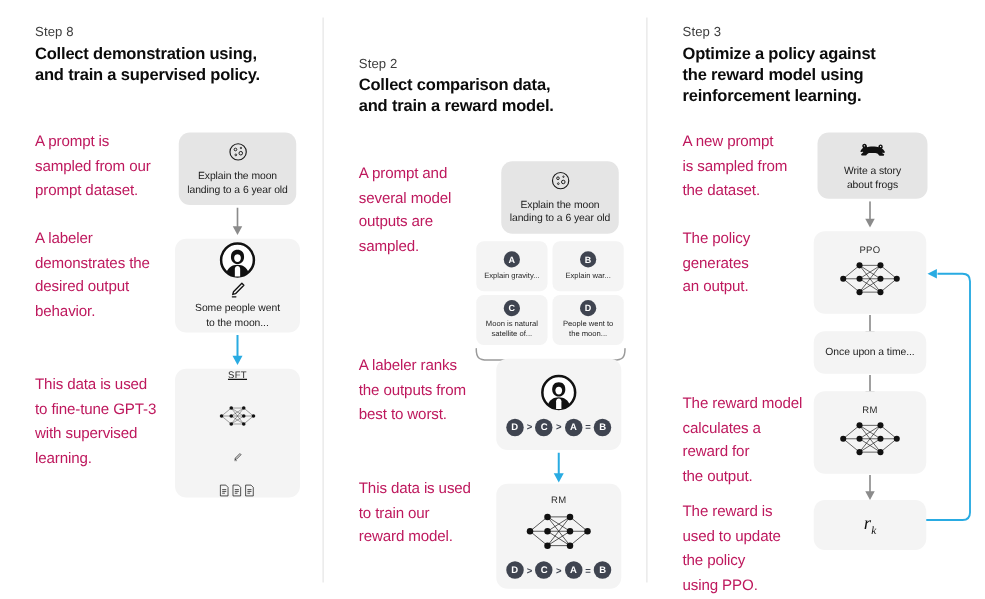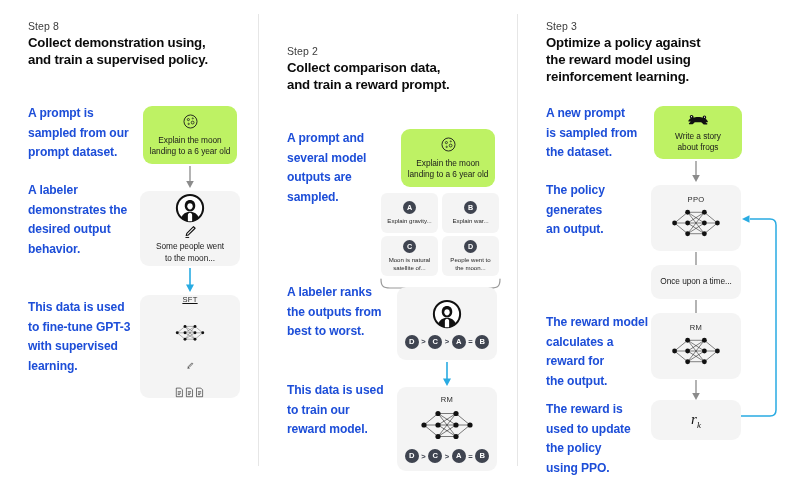--- a/index.html
+++ b/index.html
@@ -28,30 +28,30 @@
   }
   .step-title {
     position: absolute; left: 28px; top: 34px;
     font-size: 13.2px; font-weight: bold; line-height: 17px;
     color: #0b0b0b; letter-spacing: -.15px; white-space: pre-line;
   }
 
   .body-text {
     position: absolute; left: 28px;
     font-size: 12.1px; line-height: 19.5px;
-    color: #1d4ed8; white-space: pre-line; letter-spacing: -.1px; font-weight: bold;
+    color: #be185d; white-space: pre-line; letter-spacing: -.1px;
   }
 
   
   .card {
     position: absolute; border-radius: 9px;
     display: flex; flex-direction: column;
     align-items: center; justify-content: center;
   }
-  .card-blue { background: #bef264; }
+  .card-blue { background: #e5e5e5; }
   .card-gray { background: #f4f4f4; }
 
   .card-text {
     font-size: 8.3px; line-height: 11.5px; text-align: center;
     color: #1b1b1b; white-space: pre-line; letter-spacing: -.05px;
   }
   .card-tag {
     font-size: 7.6px; color: #2a2a2a; letter-spacing: .3px;
   }
   .card-mono {
@@ -197,21 +197,21 @@
           <path d="M60 3h12l5 5v19H60z"></path>
             <path d="M64 13h9M64 17h9M64 21h6"></path>
         </g>
       </svg>
     </div>
   </div>
 
   <div class="col col-2">
     <div class="step-label">Step 2</div>
     <div class="step-title">Collect comparison data,
-and train a reward prompt.</div>
+and train a reward model.</div>
 
     <div class="body-text" style="top:104px">A prompt and
 several model
 outputs are
 sampled.</div>
     <div class="body-text" style="top:258px">A labeler ranks
 the outputs from
 best to worst.</div>
     <div class="body-text" style="top:356px">This data is used
 to train our

